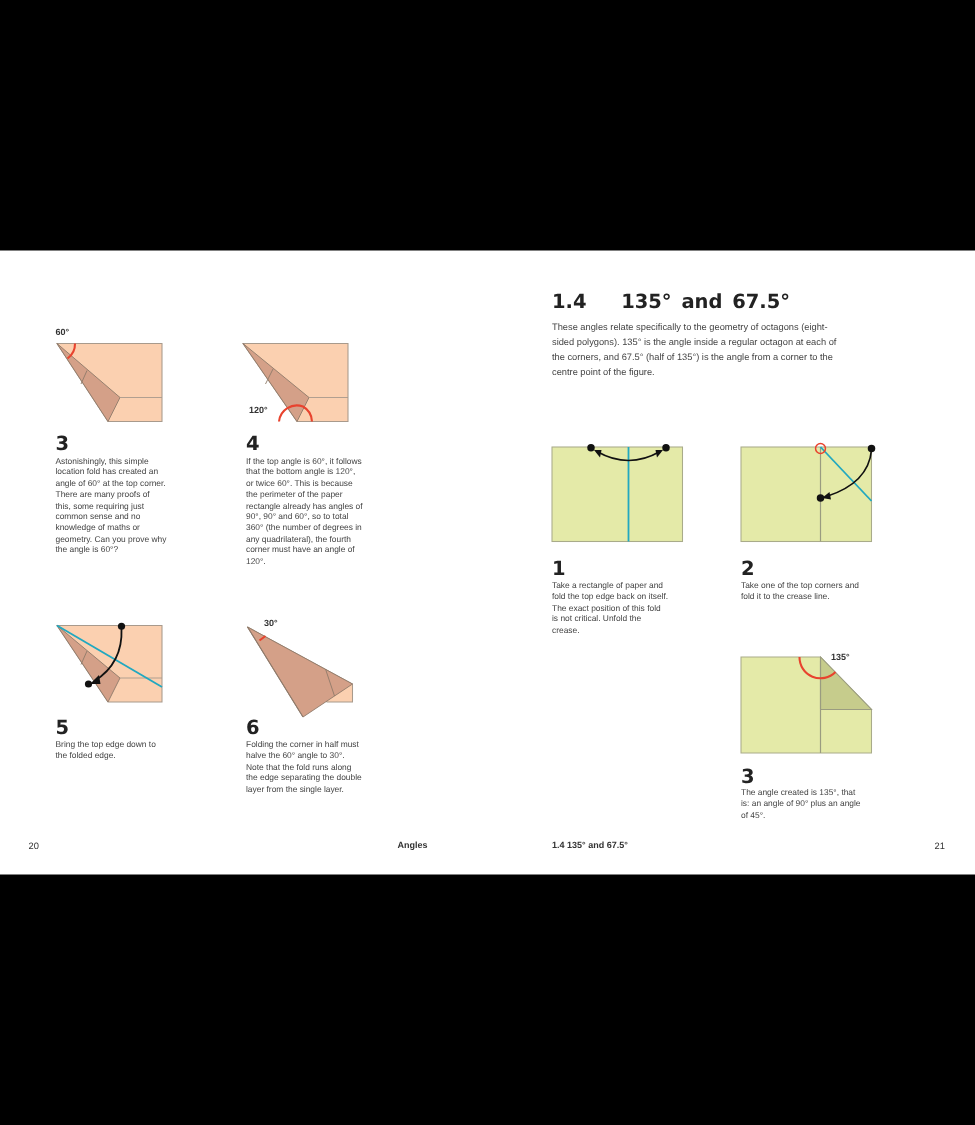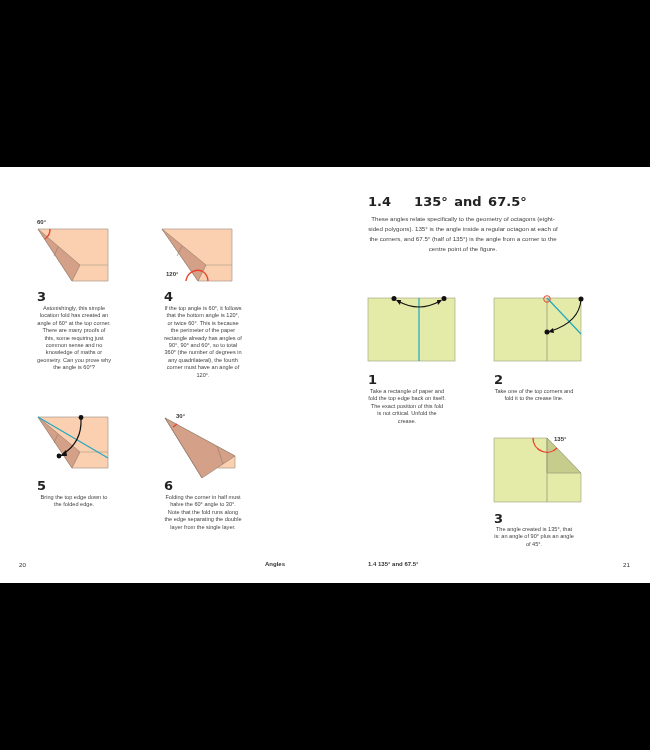--- a/index.html
+++ b/index.html
@@ -1,18 +1,18 @@
 <!DOCTYPE html>
 <html><head>
 <meta charset="utf-8">
 <style>
   html, body { margin:0; padding:0; }
   body { width:650px; height:750px; background:#000; position:relative; overflow:hidden; font-family:"Liberation Sans", sans-serif; }
   .spread { position:absolute; left:0; top:167px; width:650px; height:416px; background:#fff; }
-  .abs { position:absolute;text-align:center; }
+  .abs { position:absolute; }
   .stepnum { font-family:"DejaVu Sans", sans-serif; font-weight:bold; font-size:13px; color:#222; }
   .body { font-size:5.6px; line-height:7.4px; color:#444; }
   .label { font-size:6px; color:#333; font-weight:bold; }
   .h1 { font-family:"DejaVu Sans", sans-serif; font-weight:bold; font-size:13px; color:#222; word-spacing:2px; }
   .intro { font-size:6.2px; line-height:10px; color:#444; }
   .folio { font-size:6.2px; color:#333; }
   .runhead { font-size:6px; color:#333; font-weight:bold; }
   svg { position:absolute; overflow:visible; }
 </style>
 </head>

